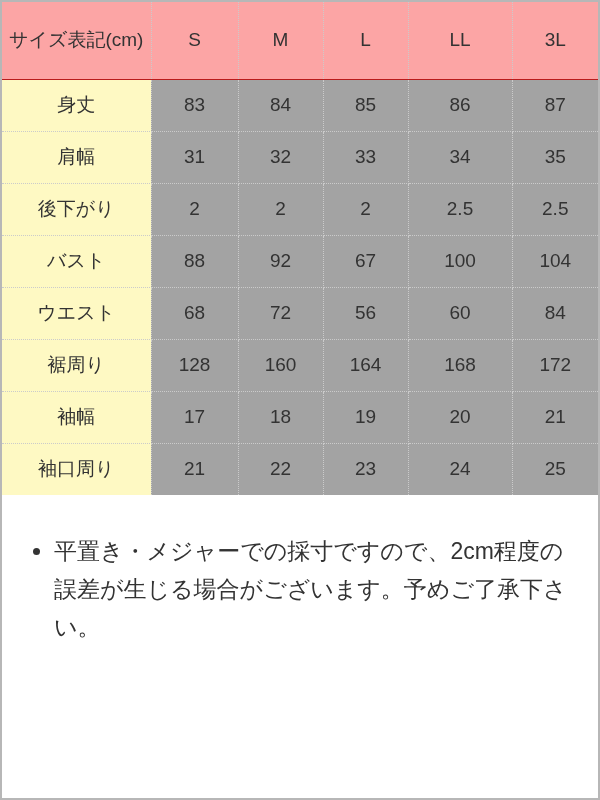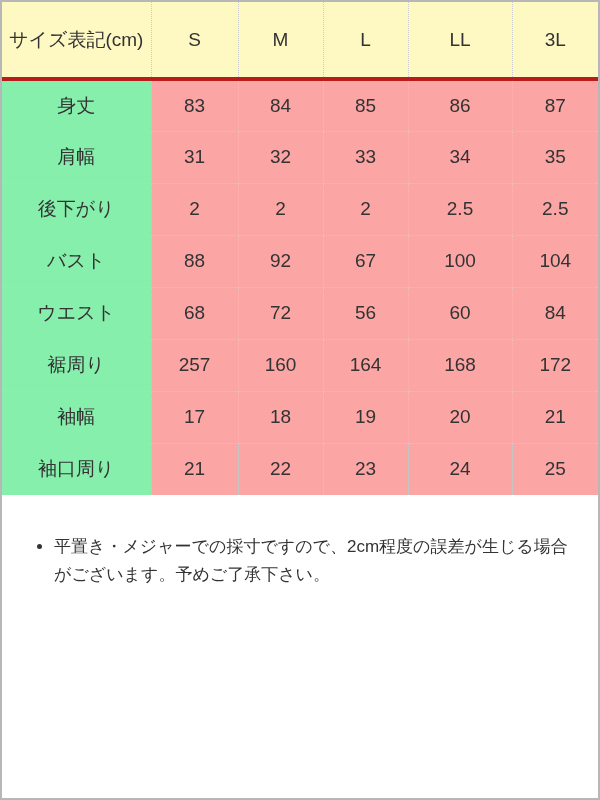--- a/index.html
+++ b/index.html
@@ -28,29 +28,29 @@
   .size-chart th, .size-chart td {
     border: 1px dotted #cbcbcb;
     text-align: center;
     vertical-align: middle;
     font-weight: normal;
     font-size: 19px;
     padding: 0;
   }
   .size-chart thead tr { height: 77px; }
   .size-chart thead th {
-    background: #fef9c3;
-    border-bottom: 4px solid #b91c1c;
+    background: #fca5a5;
+    border-bottom: 1px solid #b91c1c;
   }
   .size-chart tbody tr { height: 52px; }
-  .size-chart tbody th { background: #86efac; }
-  .size-chart tbody td { background: #fca5a5; }
+  .size-chart tbody th { background: #fef9c3; }
+  .size-chart tbody td { background: #a3a3a3; }
   .note {
     padding: 38px 30px 0 30px;
-    font-size: 17px;
+    font-size: 23px;
     line-height: 1.65;
     color: #333333;
   }
   .note ul { margin: 0; padding-left: 22px; }
   .note li { margin: 0; }
 </style>
 </head>
 <body>
 
 <div class="sheet">
@@ -110,21 +110,21 @@
         <tr>
       <th>ウエスト</th>
       <td>68</td>
       <td>72</td>
       <td>56</td>
       <td>60</td>
       <td>84</td>
     </tr>
         <tr>
       <th>裾周り</th>
-      <td>257</td>
+      <td>128</td>
       <td>160</td>
       <td>164</td>
       <td>168</td>
       <td>172</td>
     </tr>
         <tr>
       <th>袖幅</th>
       <td>17</td>
       <td>18</td>
       <td>19</td>

